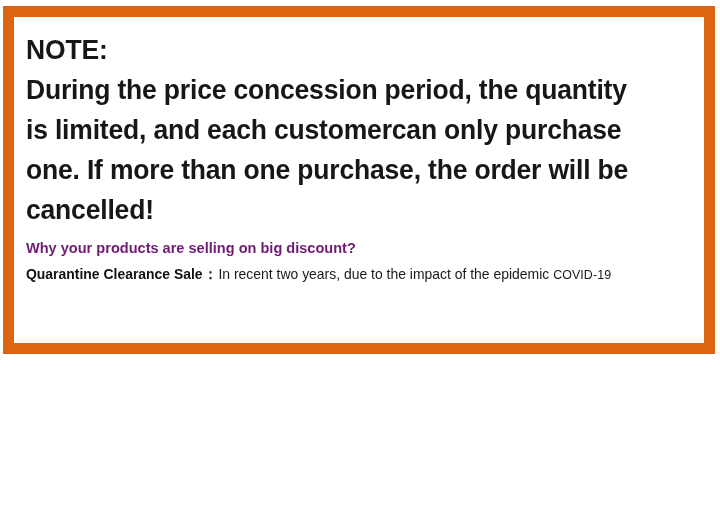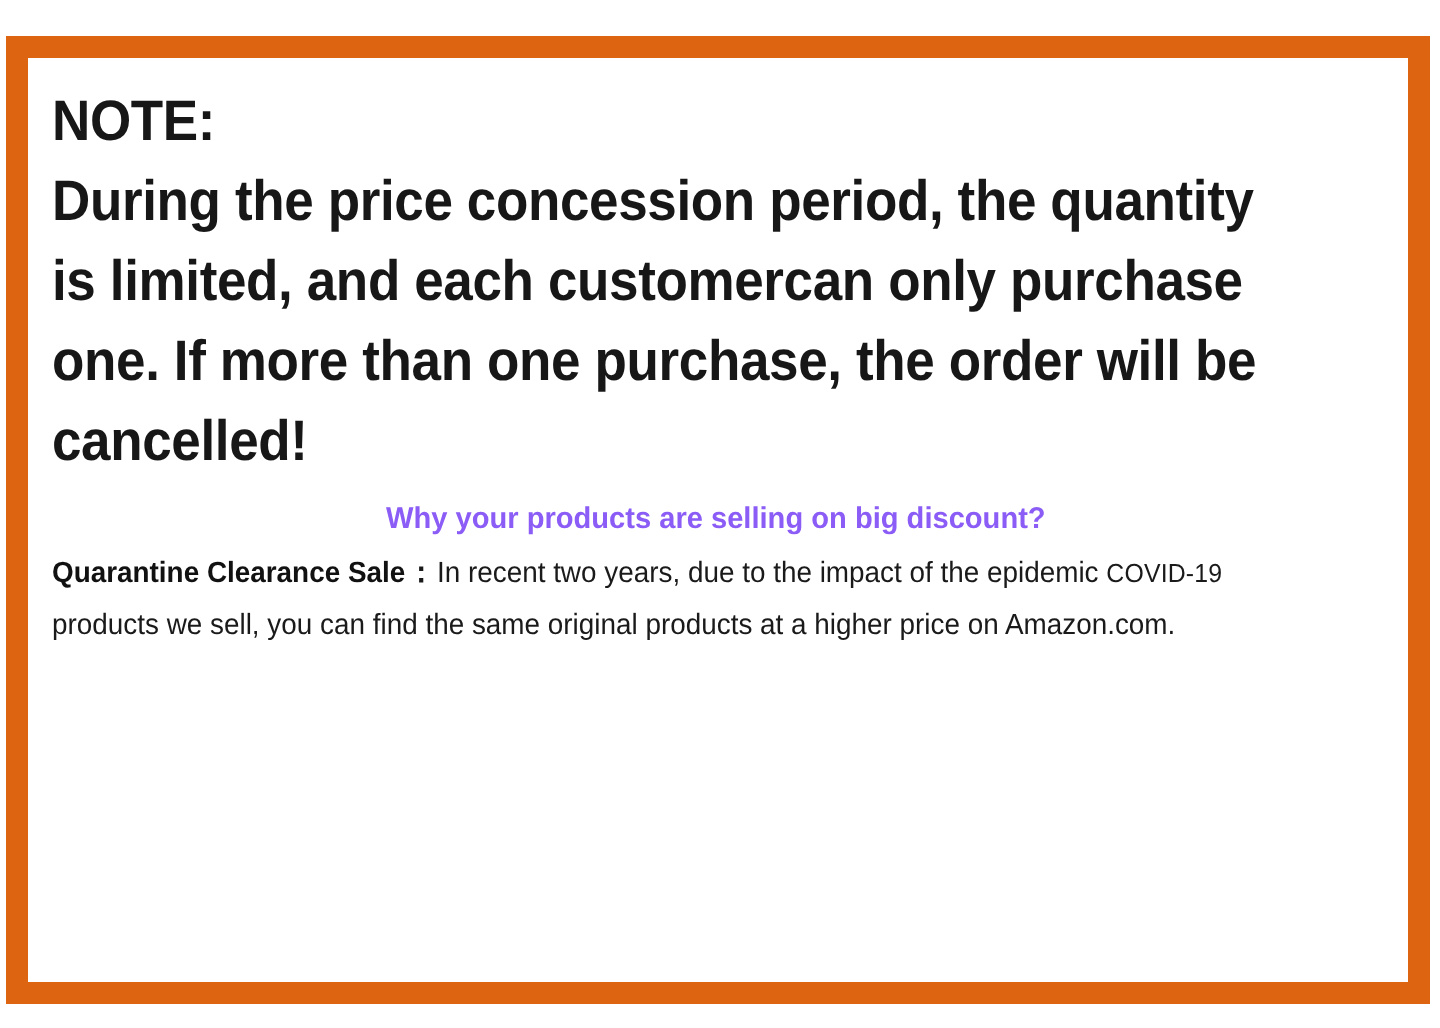--- a/index.html
+++ b/index.html
@@ -10,23 +10,23 @@
   body {
     width: 720px;
     height: 514px;
     overflow: hidden;
     font-family: "Liberation Sans", sans-serif;
   }
 
   .note-card {
     position: absolute;
     left: 3px;
-    top: 18px;
+    top: 6px;
     width: 712px;
-    height: 484px;
+    height: 348px;
     box-sizing: border-box;
     border: 11px solid #DD6512;
     background: #ffffff;
   }
 
   .note-inner {
     position: absolute;
     left: 0;
     top: 0;
     right: 0;
@@ -113,29 +113,26 @@
   <div class="note-inner">
 
     <div class="headline" style="color: rgb(23, 23, 23);">
       <span class="hl-line">NOTE:</span>
       <span class="hl-line">During the price concession period, the quantity</span>
       <span class="hl-line">is limited, and each customercan only purchase</span>
       <span class="hl-line">one. If more than one purchase, the order will be</span>
       <span class="hl-line">cancelled!</span>
     </div>
 
-    <div class="subheading" style="color: #8b5cf6; text-align: center;">
+    <div class="subheading" style="color: #701a75;">
       <span class="sub-inner">Why your products are selling on big discount?</span>
     </div>
 
     <div class="body-block">
 
       <p class="para">
         <span class="p-inner"><span class="lead">Quarantine Clearance Sale</span><span class="colon">：</span><span>In recent two years, due to the impact of the epidemic </span><span class="smallcaps">COVID-19</span></span>
       </p>
-      <p class="para">
-        <span class="p-inner">products we sell, you can find the same original products at a higher price on Amazon.com.</span>
-      </p>
 
 
     </div>
   </div>
 </div>
 
 </body></html>

